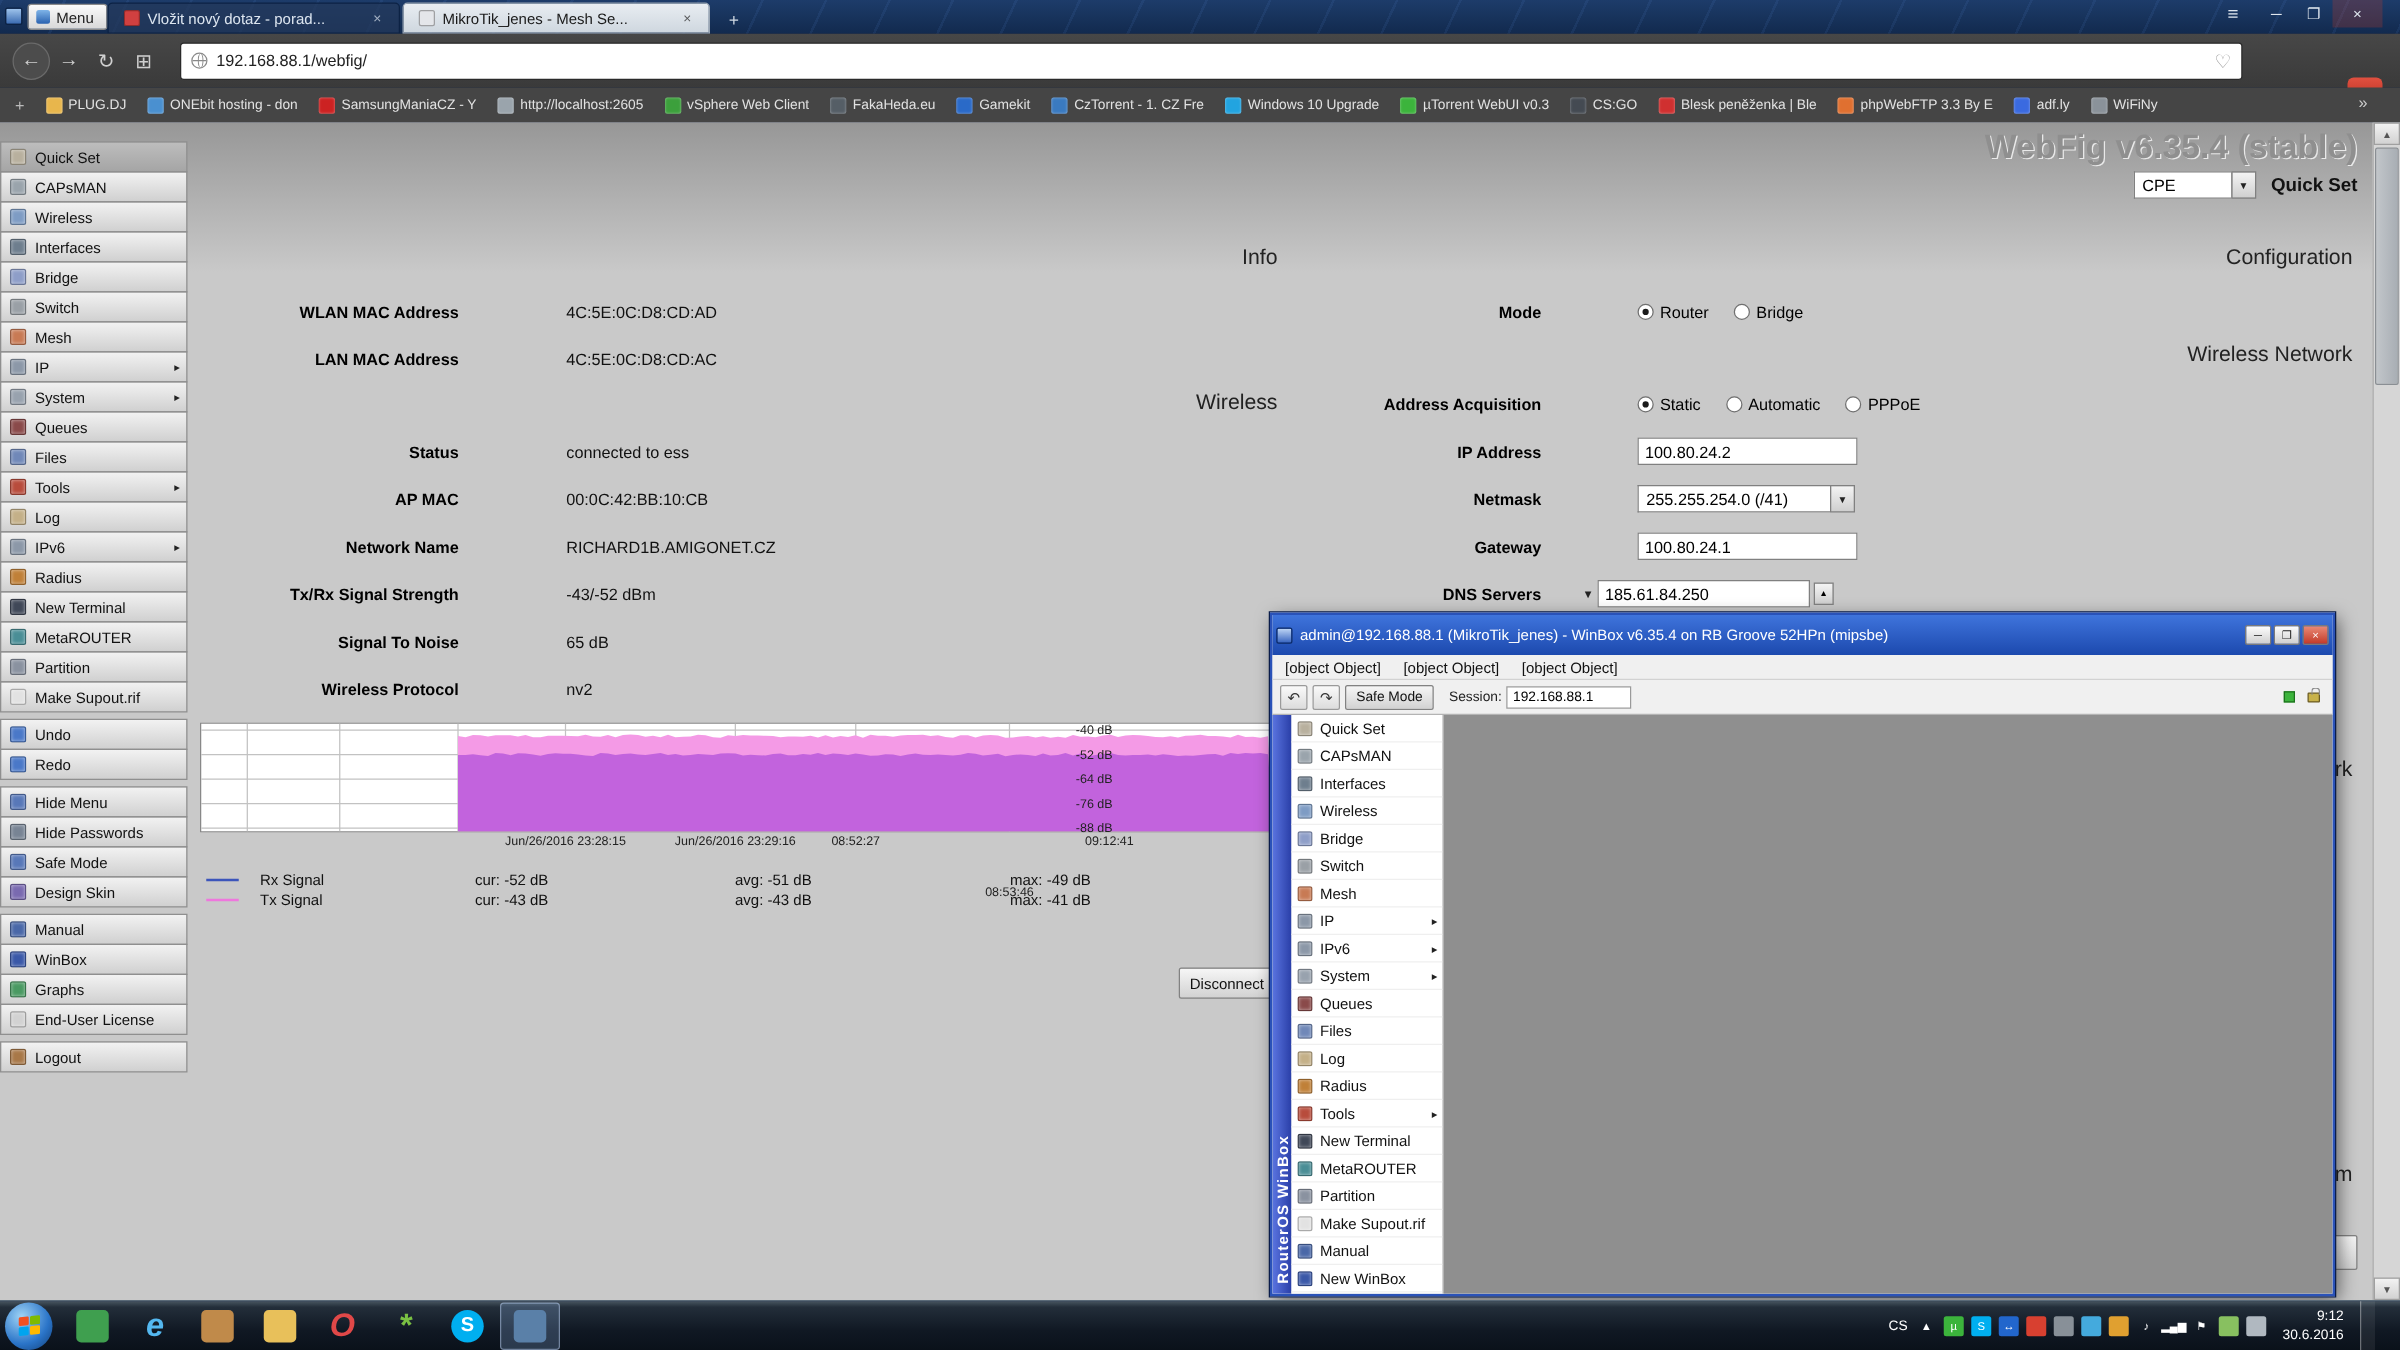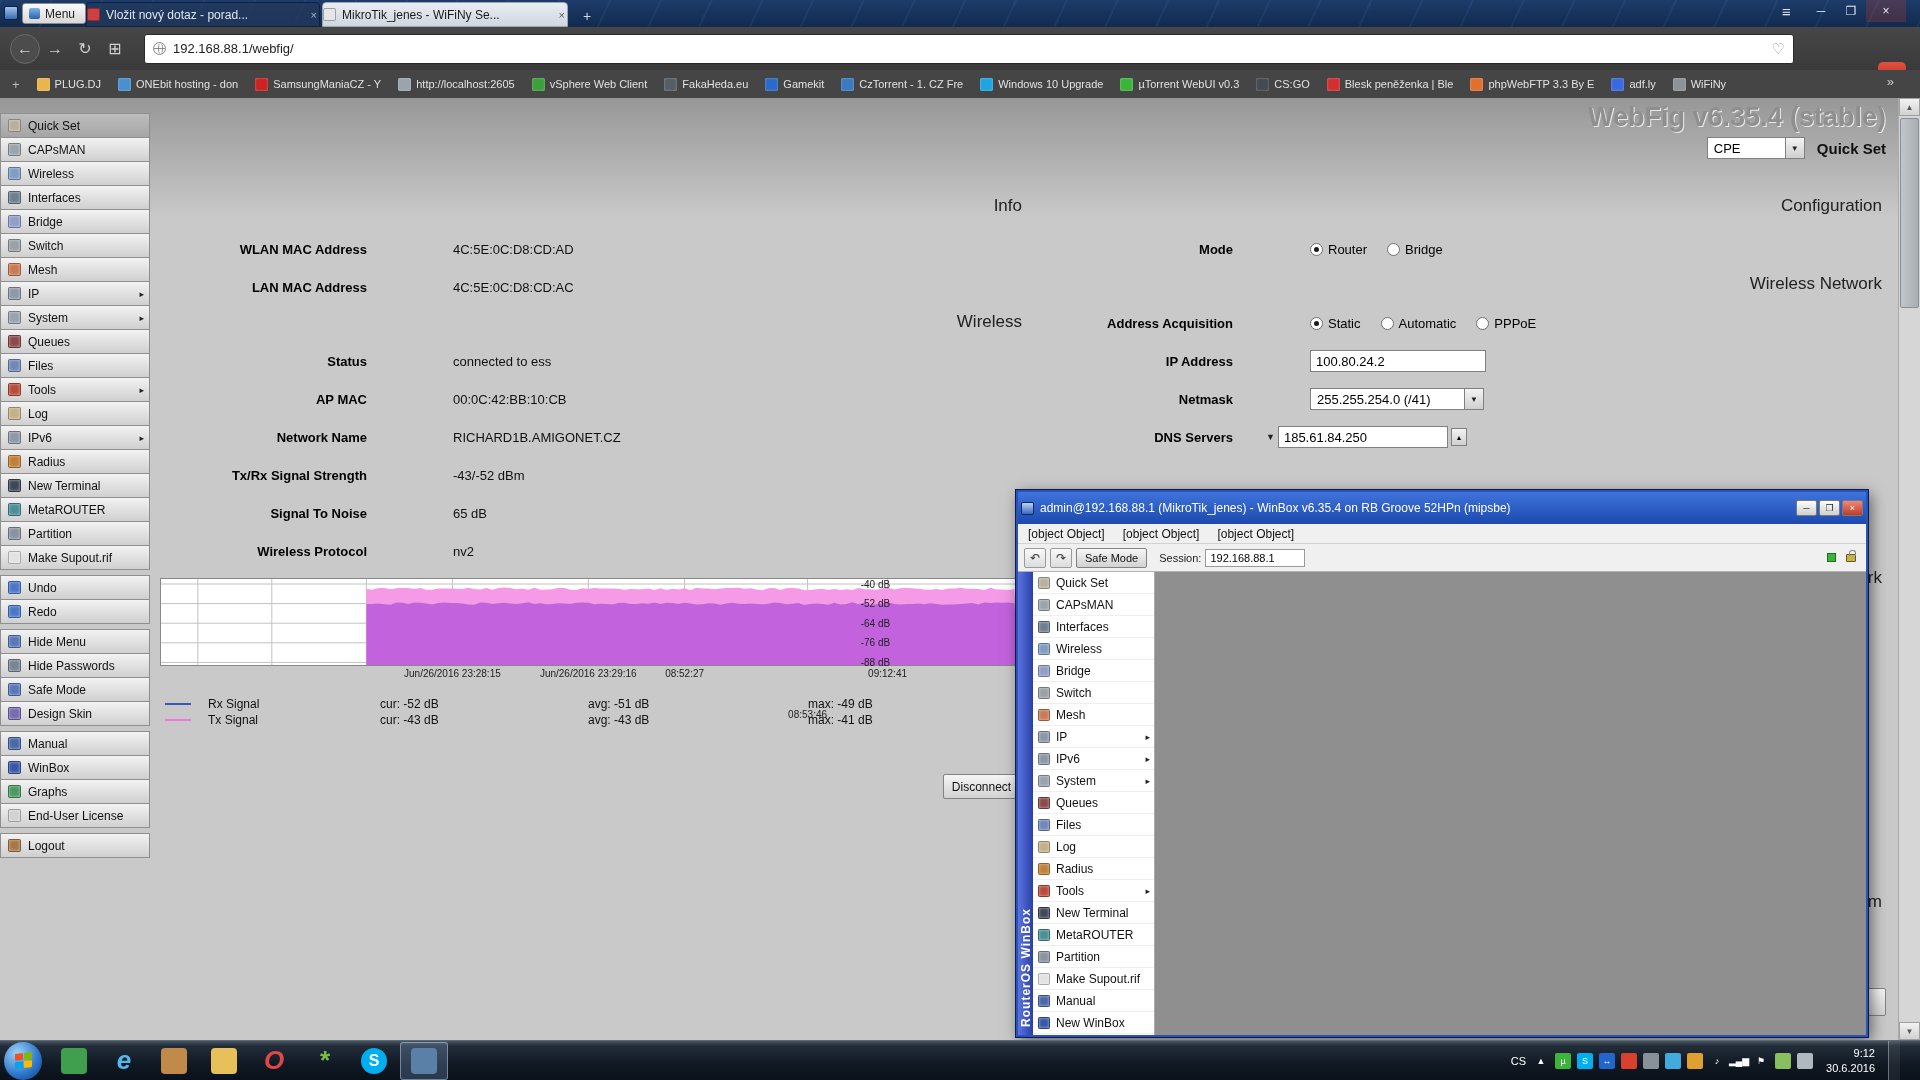--- a/index.html
+++ b/index.html
@@ -8,21 +8,21 @@
   #screen{position:relative;width:1920px;height:1080px;background:#0c1a38;overflow:hidden}
 
   
   #titlebar{position:absolute;left:0;top:0;width:1920px;height:27px;
     background:linear-gradient(#1d3c6a,#122a4e);
     background-image:repeating-linear-gradient(115deg,rgba(90,140,220,.10) 0 2px,transparent 2px 46px),linear-gradient(#1d3c6a,#122a4e)}
   #menu-btn{position:absolute;left:22px;top:3px;height:21px;padding:0 10px 0 6px;display:flex;align-items:center;gap:5px;
     background:linear-gradient(#fafafa,#d8d8d8);border:1px solid #8a8a8a;border-radius:3px;font-size:12px;color:#222;cursor:pointer}
   #menu-btn .mb-ic{width:11px;height:11px;border-radius:2px;background:linear-gradient(#7fb4e8,#2a62b0)}
   #win-ic{position:absolute;left:4px;top:6px;width:14px;height:14px;background:linear-gradient(#9fc4ec,#3a6ab0);border:1px solid #0c2244;border-radius:2px}
-  .tab{position:absolute;top:2px;height:25px;display:flex;align-items:center;gap:6px;padding:0 0;font-size:12px;border-radius:4px 4px 0 0;cursor:pointer;white-space:nowrap;overflow:hidden}
+  .tab{position:absolute;top:2px;height:25px;display:flex;align-items:center;gap:6px;padding:0 12px;font-size:12px;border-radius:4px 4px 0 0;cursor:pointer;white-space:nowrap;overflow:hidden}
   .tab .fav{width:13px;height:13px;border-radius:2px;flex:0 0 13px;border:1px solid rgba(0,0,0,.3)}
   .tab .tclose{margin-left:auto;font-size:11px;opacity:.7;padding:0 2px}
   #tab-1{left:86px;width:234px;background:rgba(36,58,92,.75);border:1px solid #0c2244;color:#dde6f0}
   #tab-2{left:322px;width:246px;background:linear-gradient(#e8edf2,#cfd7df);color:#1a1a1a;border:1px solid #9aa6b4}
   #newtab-btn{position:absolute;left:574px;top:6px;width:26px;height:19px;color:#cfd8e2;font-size:14px;display:flex;align-items:center;justify-content:center;border-radius:3px;cursor:pointer}
   #hamburger{position:absolute;left:1782px;top:3px;color:#dfe6ee;font-size:15px;cursor:pointer}
   .wctl{position:absolute;top:0;width:30px;height:22px;color:#dfe6ee;font-size:12px;display:flex;align-items:center;justify-content:center;cursor:pointer}
   #wc-min{left:1806px}#wc-max{left:1836px}#wc-close{left:1866px;width:40px;background:rgba(200,60,40,.25)}
 
   
@@ -161,21 +161,21 @@
       <span class="mb-ic"></span>
       <span>Menu</span>
     </div>
     <div class="tab" id="tab-1">
       <span class="fav" style="background: rgb(208, 64, 64);"></span>
       <span>Vložit nový dotaz - porad...</span>
       <span class="tclose">×</span>
     </div>
     <div class="tab" id="tab-2">
       <span class="fav" style="background: rgb(228, 230, 234);"></span>
-      <span>MikroTik_jenes - WiFiNy Se...</span>
+      <span>MikroTik_jenes - Mesh Se...</span>
       <span class="tclose">×</span>
     </div>
     <div id="newtab-btn">+</div>
     <div id="hamburger">≡</div>
     <div class="wctl" id="wc-min">─</div>
     <div class="wctl" id="wc-max">❐</div>
     <div class="wctl" id="wc-close">×</div>
   </div>
 
   <div id="navbar">
@@ -617,20 +617,26 @@
       <div class="form-row">
         <span class="row-label-r">Netmask</span>
         <div class="row-ctl">
           <div class="sel-box">
             <span class="sel-text" style="min-width:154px">255.255.254.0 (/41)</span>
             <span class="drop-btn">▼</span>
           </div>
         </div>
       </div>
       <div class="form-row">
+        <span class="row-label-r">Gateway</span>
+        <div class="row-ctl">
+            <input class="tb" value="100.80.24.1" style="">
+          </div>
+      </div>
+      <div class="form-row">
         <span class="row-label-r">DNS Servers</span>
         <div class="row-ctl dns-val">
           <span class="mini-tri">▼</span>
           <input class="tb tb-dns" value="185.61.84.250" style="">
           <span class="mini-btn">▲</span>
         </div>
       </div>
       <div class="col-heading h-local">Local Network</div>
       <div class="col-heading h-system">System</div>
       <button id="apply-btn" class="btn">Apply Configuration</button>

